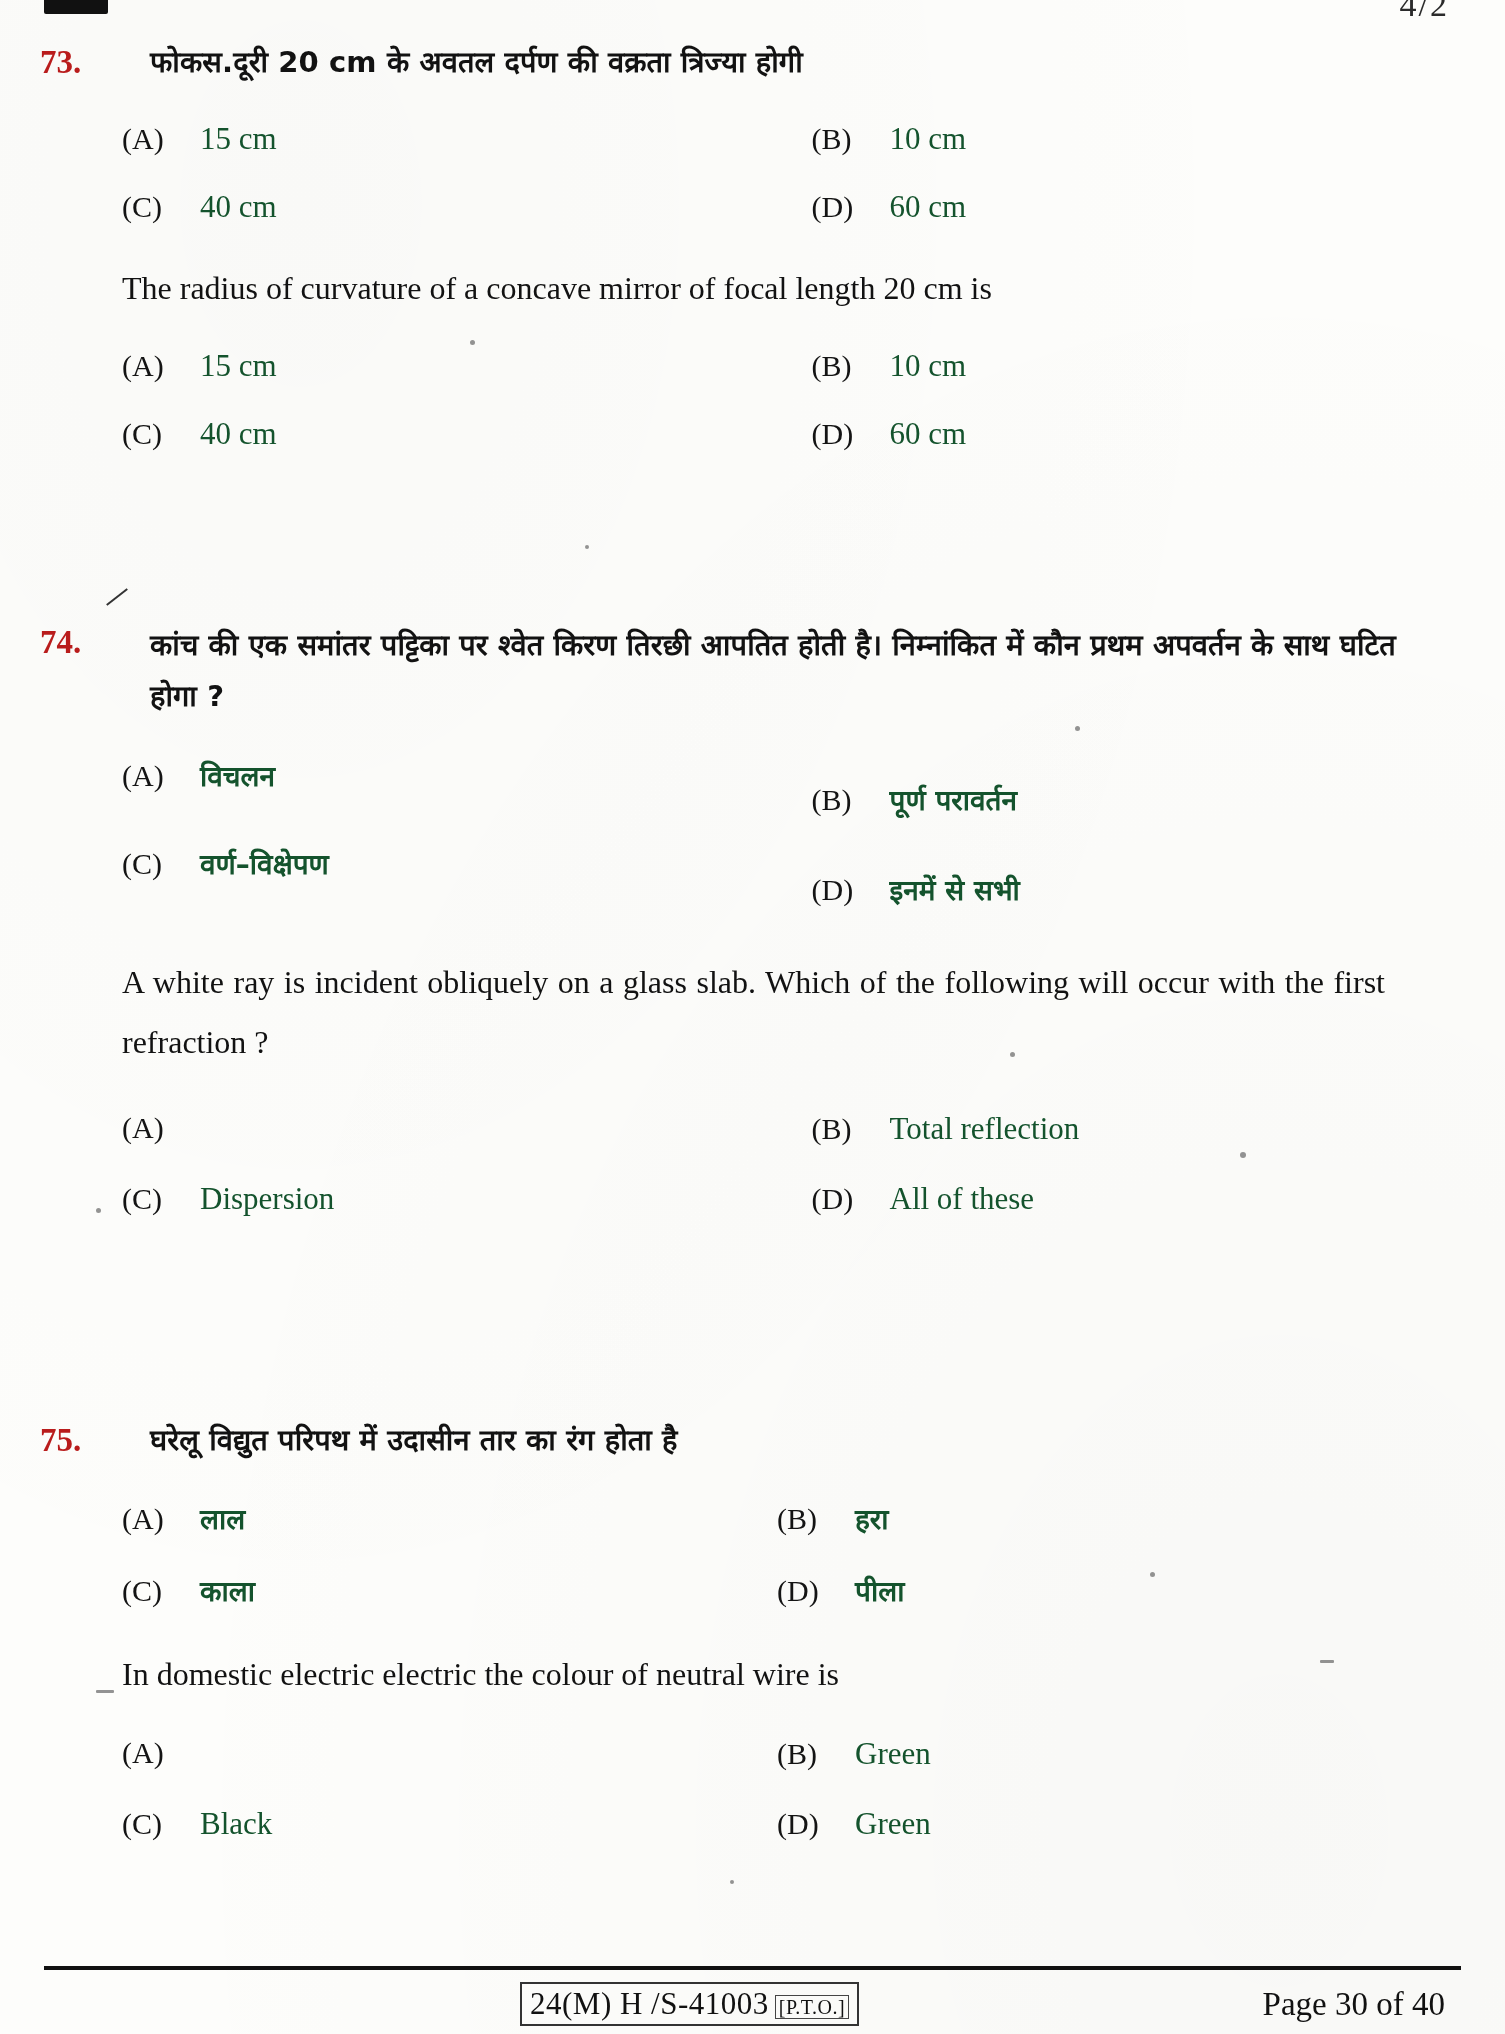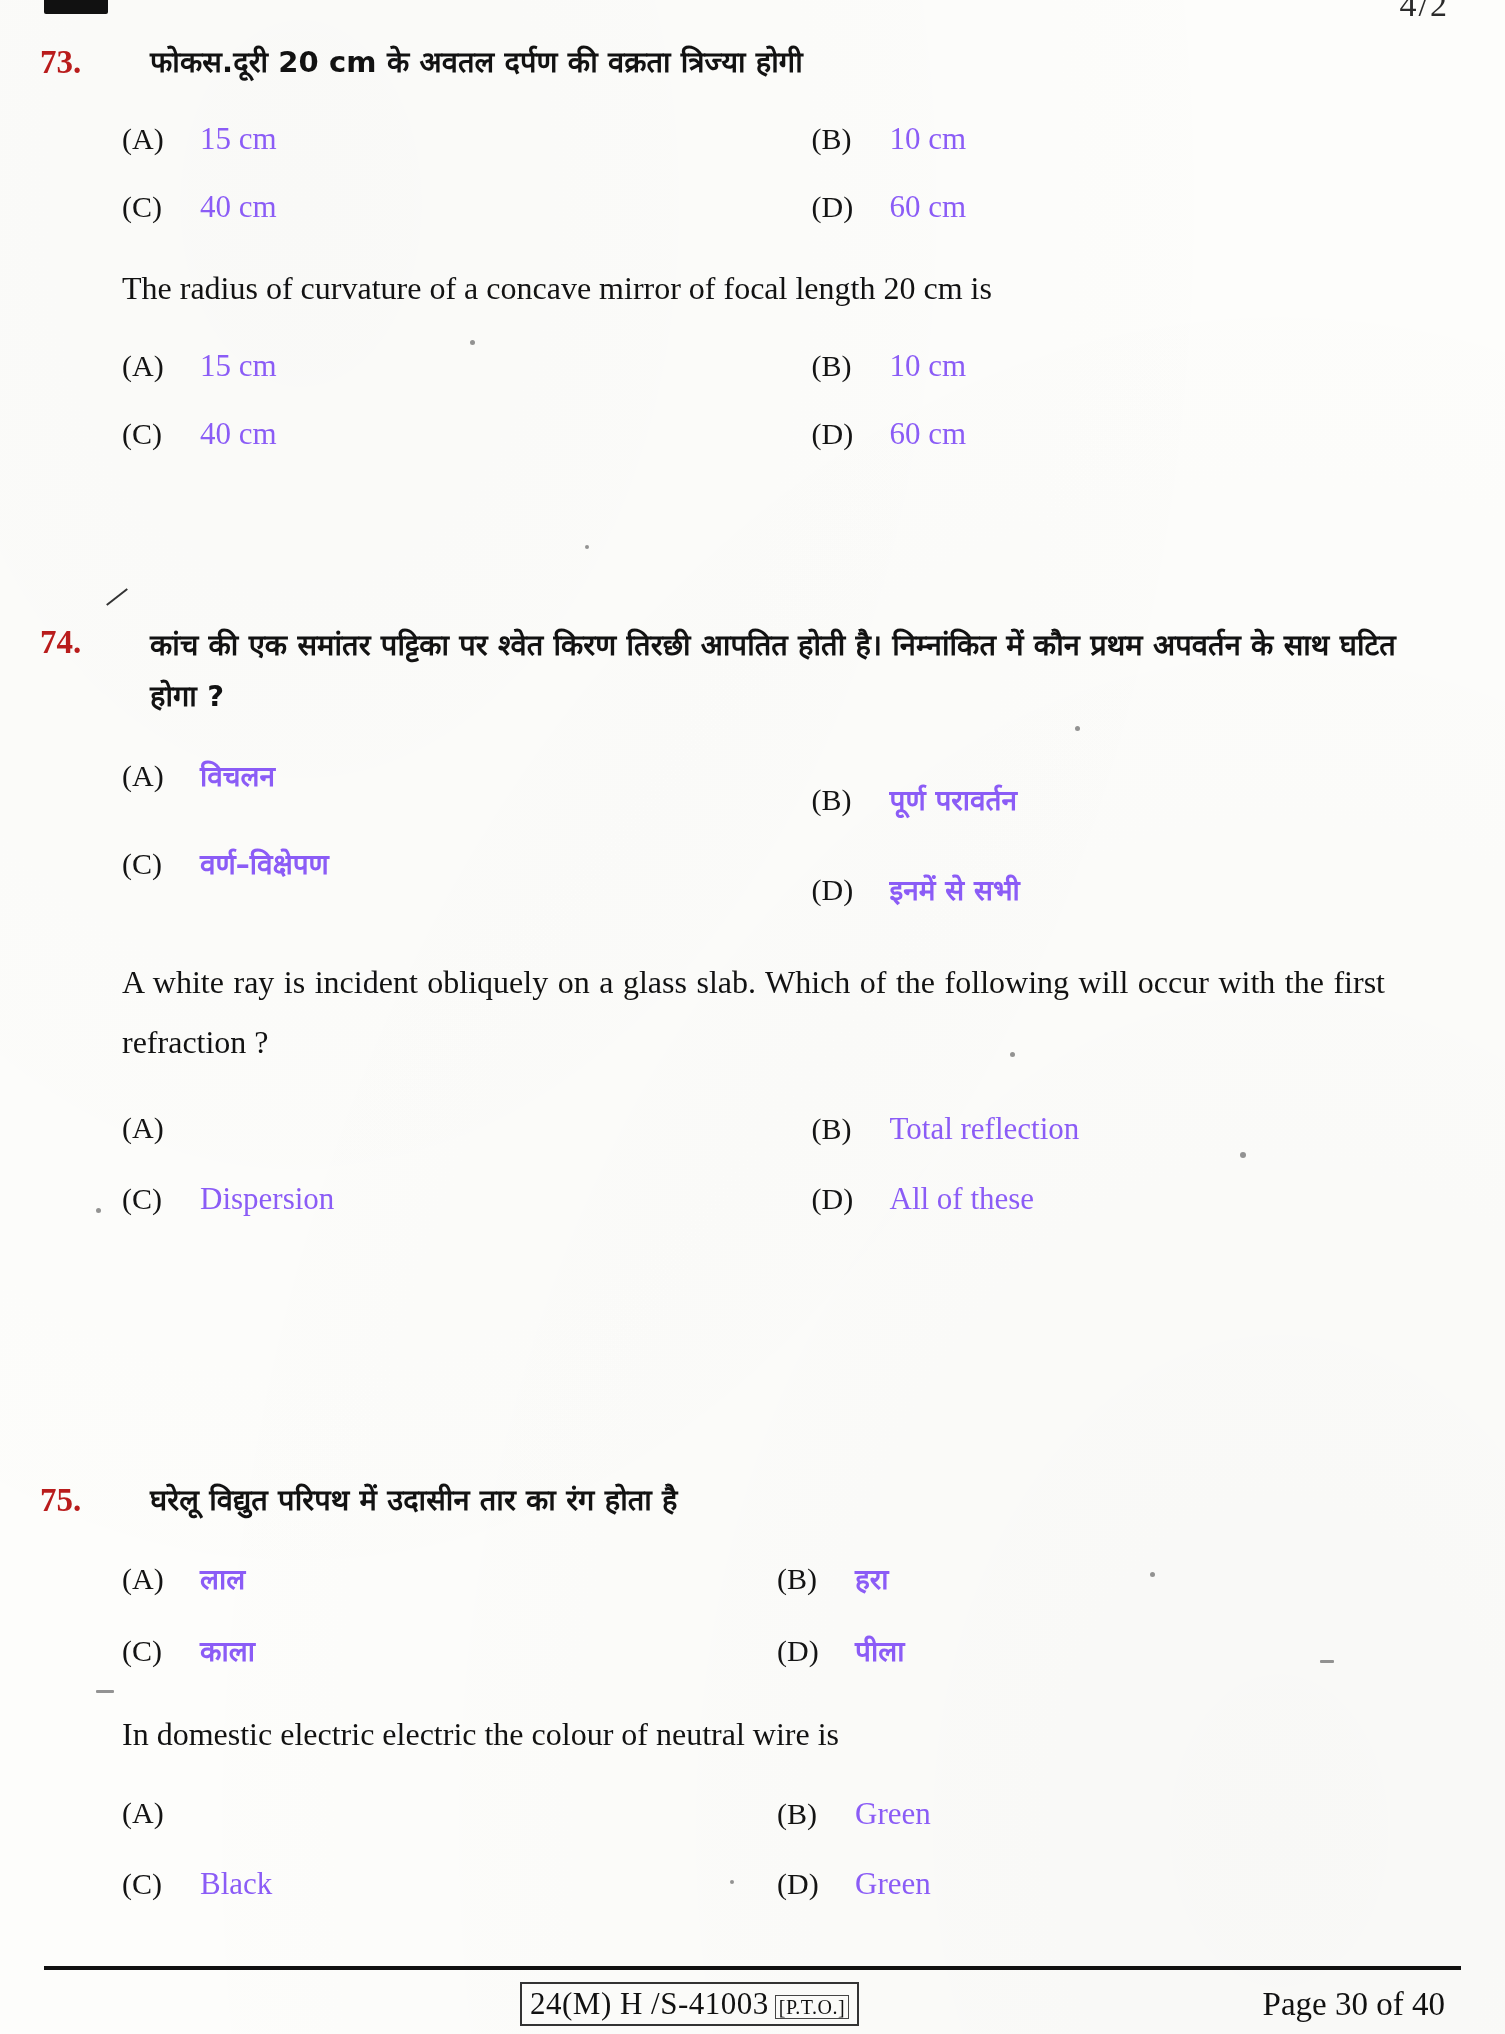--- a/index.html
+++ b/index.html
@@ -107,21 +107,21 @@
   }
   .optlabel {
     flex: 0 0 78px;
     font-family: "Liberation Serif", serif;
     font-size: 30px;
     color: #141414;
   }
   .opttext {
     flex: 1 1 auto;
     font-size: 31px;
-    color: #8b5cf6;
+    color: #14532d;
   }
   .opttext.hindi {
     font-family: "DejaVu Sans", sans-serif;
     font-weight: 700;
     font-size: 28px;
   }
   .opttext.eng {
     font-family: "Liberation Serif", serif;
     font-size: 31px;
   }
@@ -290,21 +290,21 @@
           <span class="opttext eng">Dispersion</span>
         </div>
         <div class="optcell" style="padding-left:36px;">
           <span class="optlabel">(D)</span>
           <span class="opttext eng">All of these</span>
         </div>
       </div>
     </div>
   </div>
 
-  <div class="qblock abs" style="top:1478px; left:0; width:1436px;">
+  <div class="qblock abs" style="top:1418px; left:0; width:1436px;">
     <div class="qrow">
       <div class="qnum">75.</div>
       <div class="qtext hindi">घरेलू विद्युत परिपथ में उदासीन तार का रंग होता है</div>
     </div>
 
     <div class="options" style="margin-top:36px;">
       <div class="optrow">
         <div class="optcell">
           <span class="optlabel">(A)</span>
           <span class="opttext hindi">लाल</span>

